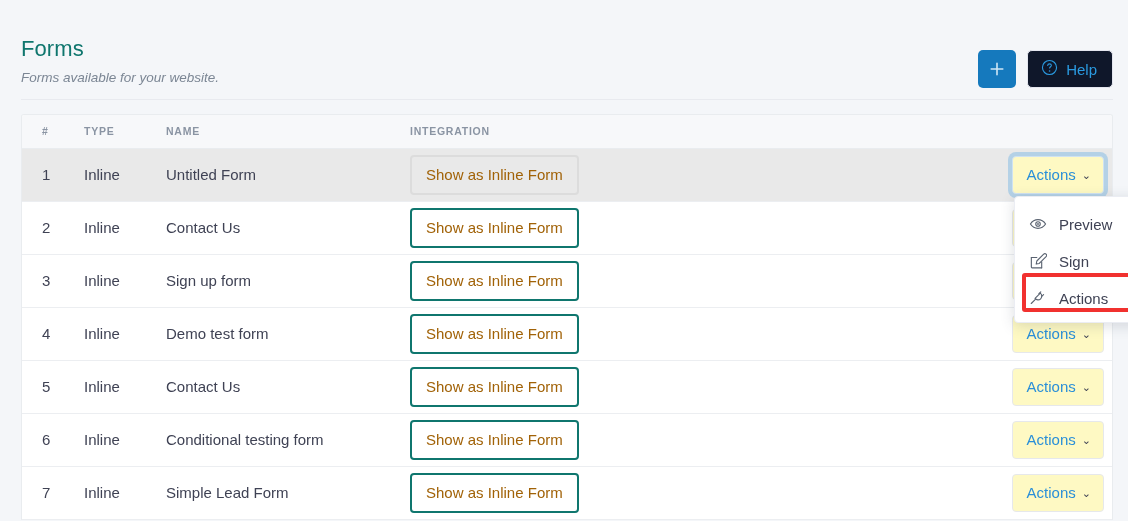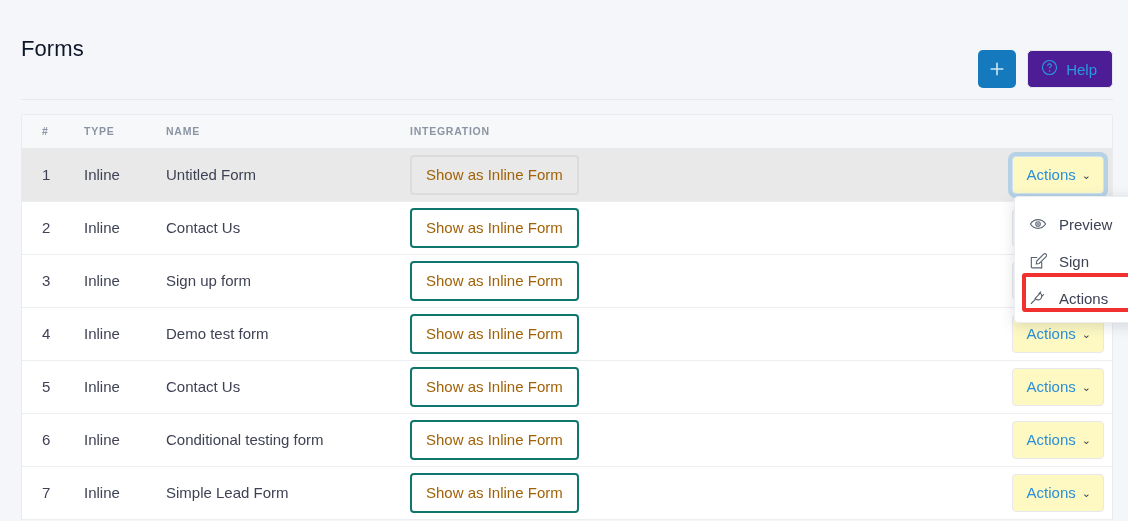--- a/index.html
+++ b/index.html
@@ -20,21 +20,21 @@
     left: 0; top: 0;
     width: 1128px;
     height: 100px;
     padding: 0 20px;
   }
   .page-title {
     position: absolute;
     left: 21px; top: 38px;
     font-size: 22px;
     font-weight: 400;
-    color: #0f172a;
+    color: #0f766e;
     letter-spacing: .1px;
     line-height: 1;
   }
   .page-subtitle {
     position: absolute;
     left: 21px; top: 71px;
     font-size: 13.5px;
     font-style: italic;
     color: #7b8694;
     line-height: 1;
@@ -54,21 +54,21 @@
     color: #fff;
     display: flex;
     align-items: center;
     justify-content: center;
     cursor: pointer;
     padding: 0;
   }
   .btn-add svg { display: block; }
   .btn-help {
     height: 38px;
-    background: #4c1d95;
+    background: #0f172a;
     border: 1px solid #e4e6ef;
     border-radius: 5px;
     color: #2a9ae0;
     font-size: 15px;
     font-family: "Liberation Sans", sans-serif;
     display: flex;
     align-items: center;
     gap: 8px;
     padding: 0 15px 0 13px;
     cursor: pointer;
@@ -225,20 +225,21 @@
     box-sizing: border-box;
     z-index: 60;
     pointer-events: none;
   }
 </style>
 </head>
 <body>
 
 <div class="page-head">
   <div class="page-title">Forms</div>
+  <div class="page-subtitle">Forms available for your website.</div>
 
   <div class="head-actions">
     <button class="btn-add" aria-label="Add">
       <span>
         <svg width="16" height="16" viewBox="0 0 16 16" fill="none">
           <path d="M8 2.2v11.6M2.2 8h11.6" stroke="#cfe6f5" stroke-width="1.6" stroke-linecap="round"></path>
         </svg>
       </span>
     </button>
 

